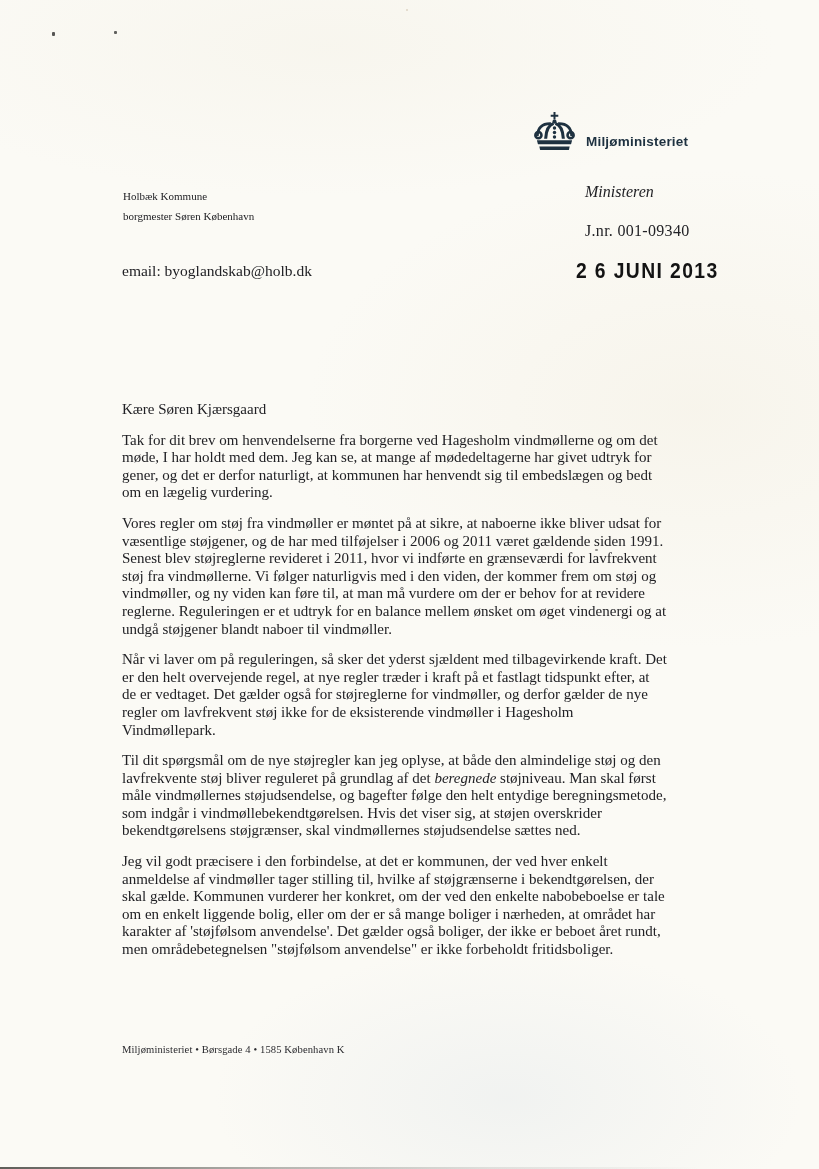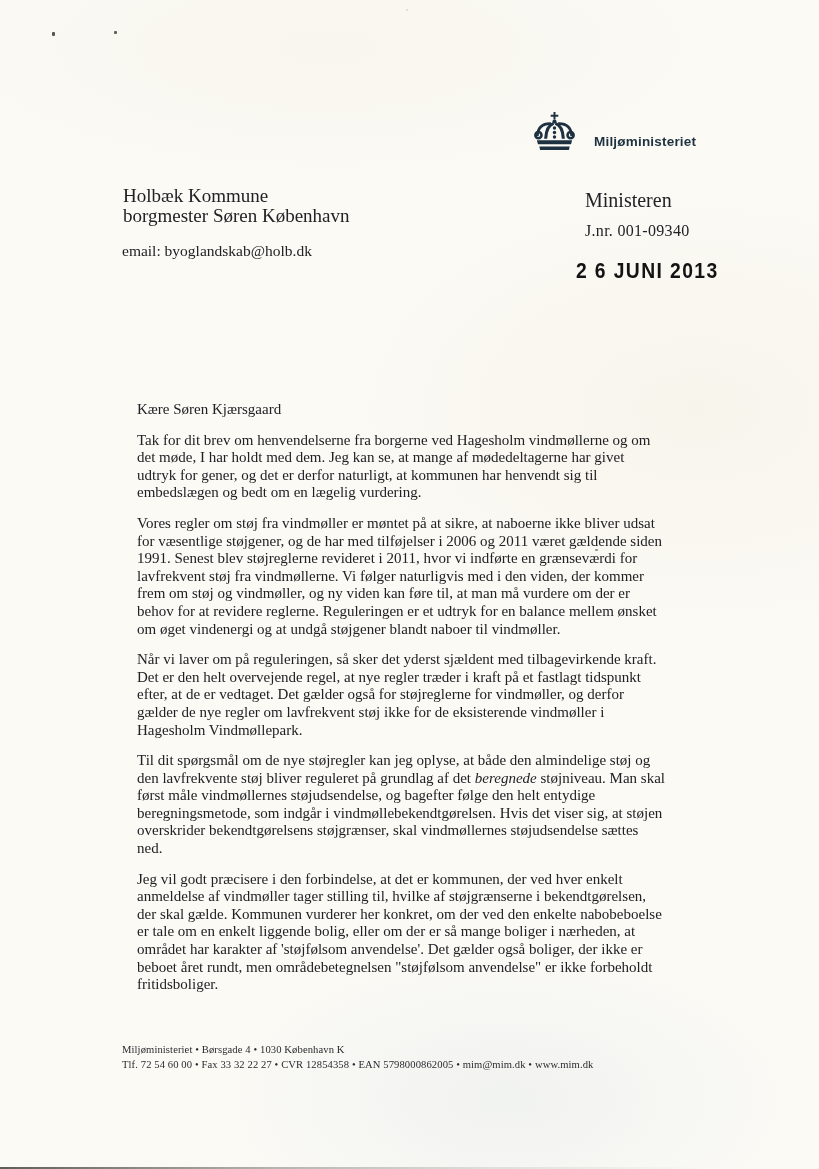--- a/index.html
+++ b/index.html
@@ -18,41 +18,41 @@
       #fbfaf5;
     color: #222226;
   }
 
   
   .logo { position: absolute; left: 531px; top: 111px; display: flex; align-items: flex-end; color: #1e3140; }
   .logo svg { display: block; }
   .logo-text {
     font-family: "Liberation Sans", sans-serif;
     font-weight: 700; font-size: 13.5px; letter-spacing: 0.2px;
-    margin: 0 0 4px 16px; color: #1e3140;
+    margin: 0 0 4px 8px; color: #1e3140;
   }
 
-  .recipient { position: absolute; left: 123px; top: 186px; font-size: 19px; line-height: 20px; }
-  .office    { position: absolute; left: 585px; top: 189px; font-size: 20px; }
+  .recipient { position: absolute; left: 123px; top: 186px; font-size: 11px; line-height: 20px; }
+  .office    { position: absolute; left: 585px; top: 183px; font-size: 16px; font-style: italic; }
   .jnr       { position: absolute; left: 585px; top: 222px; font-size: 16px; letter-spacing: 0.3px; }
-  .email     { position: absolute; left: 122px; top: 242px; font-size: 15.5px; }
+  .email     { position: absolute; left: 122px; top: 262px; font-size: 15.5px; }
 
   .stamp {
     position: absolute; left: 576px; top: 258px;
     font-family: "Liberation Sans", sans-serif;
     font-weight: 700; font-size: 21px; letter-spacing: 1.5px;
     color: #131313;
     transform: scaleX(0.92) scaleY(1.04); transform-origin: left top;
     white-space: nowrap;
   }
 
   
   .body-block { position: absolute; left: 122px; top: 401px; width: 545px; }
   .body-block p {
-    margin: 0 0 13px 15px;
+    margin: 0 0 13px 0;
     font-size: 15px; line-height: 17.6px;
     color: #212125;
     text-align: left;
   }
   .body-block p.salutation { margin-bottom: 13px; }
   .body-block em { font-style: italic; }
 
   
   .footer {
     position: absolute; left: 122px; top: 1043px;
@@ -115,22 +115,21 @@
   <div class="body-block">
     <p class="salutation">Kære Søren Kjærsgaard</p>
     <p>Tak for dit brev om henvendelserne fra borgerne ved Hagesholm vindmøllerne og om det møde, I har holdt med dem. Jeg kan se, at mange af mødedeltagerne har givet udtryk for gener, og det er derfor naturligt, at kommunen har henvendt sig til embedslægen og bedt om en lægelig vurdering.</p>
     <p>Vores regler om støj fra vindmøller er møntet på at sikre, at naboerne ikke bliver udsat for væsentlige støjgener, og de har med tilføjelser i 2006 og 2011 været gældende siden 1991. Senest blev støjreglerne revideret i 2011, hvor vi indførte en grænseværdi for lavfrekvent støj fra vindmøllerne. Vi følger naturligvis med i den viden, der kommer frem om støj og vindmøller, og ny viden kan føre til, at man må vurdere om der er behov for at revidere reglerne. Reguleringen er et udtryk for en balance mellem ønsket om øget vindenergi og at undgå støjgener blandt naboer til vindmøller.</p>
     <p>Når vi laver om på reguleringen, så sker det yderst sjældent med tilbagevirkende kraft. Det er den helt overvejende regel, at nye regler træder i kraft på et fastlagt tidspunkt efter, at de er vedtaget. Det gælder også for støjreglerne for vindmøller, og derfor gælder de nye regler om lavfrekvent støj ikke for de eksisterende vindmøller i Hagesholm Vindmøllepark.</p>
     <p><span>Til dit spørgsmål om de nye støjregler kan jeg oplyse, at både den almindelige støj og den lavfrekvente støj bliver reguleret på grundlag af det </span><em>beregnede</em><span> støjniveau. Man skal først måle vindmøllernes støjudsendelse, og bagefter følge den helt entydige beregningsmetode, som indgår i vindmøllebekendtgørelsen. Hvis det viser sig, at støjen overskrider bekendtgørelsens støjgrænser, skal vindmøllernes støjudsendelse sættes ned.</span></p>
     <p>Jeg vil godt præcisere i den forbindelse, at det er kommunen, der ved hver enkelt anmeldelse af vindmøller tager stilling til, hvilke af støjgrænserne i bekendtgørelsen, der skal gælde. Kommunen vurderer her konkret, om der ved den enkelte nabobeboelse er tale om en enkelt liggende bolig, eller om der er så mange boliger i nærheden, at området har karakter af 'støjfølsom anvendelse'. Det gælder også boliger, der ikke er beboet året rundt, men områdebetegnelsen "støjfølsom anvendelse" er ikke forbeholdt fritidsboliger.</p>
   </div>
 
   <div class="footer">
-    <div>Miljøministeriet • Børsgade 4 • 1030 København K</div>
-    <div>Tlf. 72 54 60 00 • Fax 33 32 22 27 • CVR 12854358 • EAN 5798000862005 • mim@mim.dk • www.mim.dk</div>
+    <div>Miljøministeriet • Børsgade 4 • 1585 København K</div>
   </div>
 
   <div class="speck s1"></div>
   <div class="speck s2"></div>
   <div class="speck s3"></div>
   <div class="speck s4"></div>
   <div class="bottom-edge"></div>
 
 </div>
 

